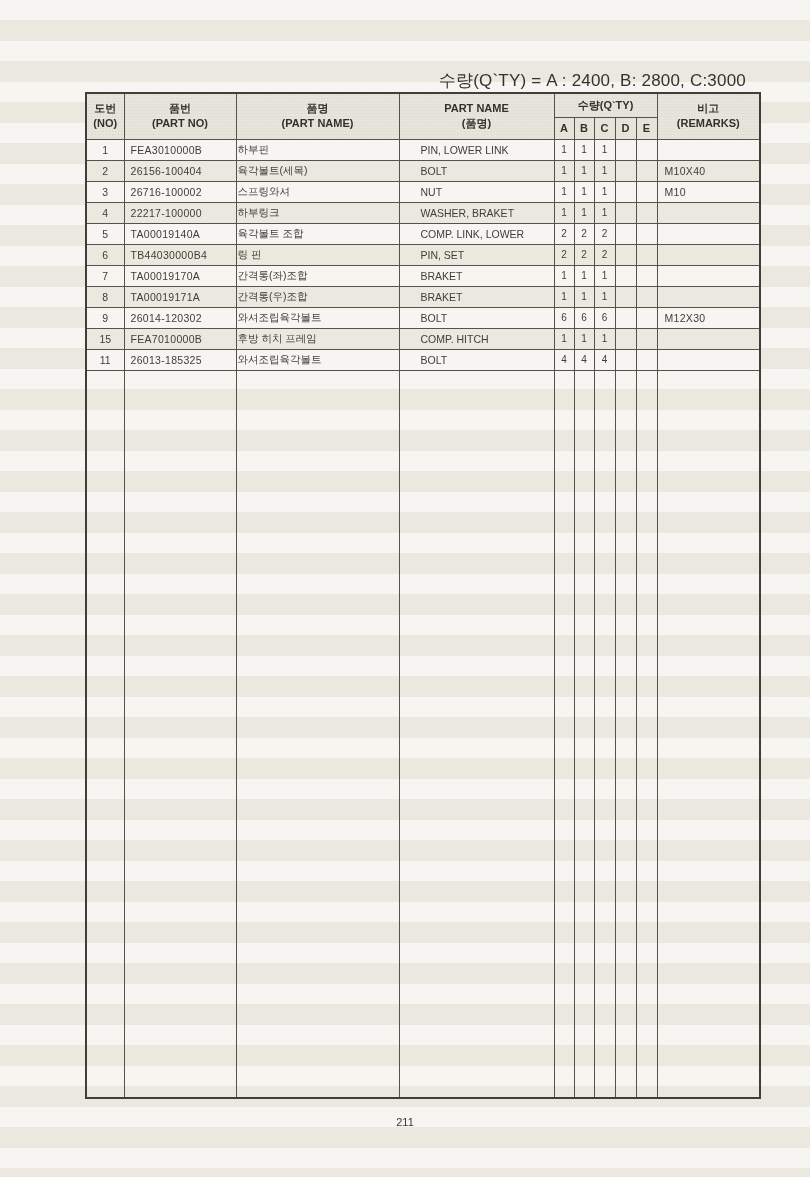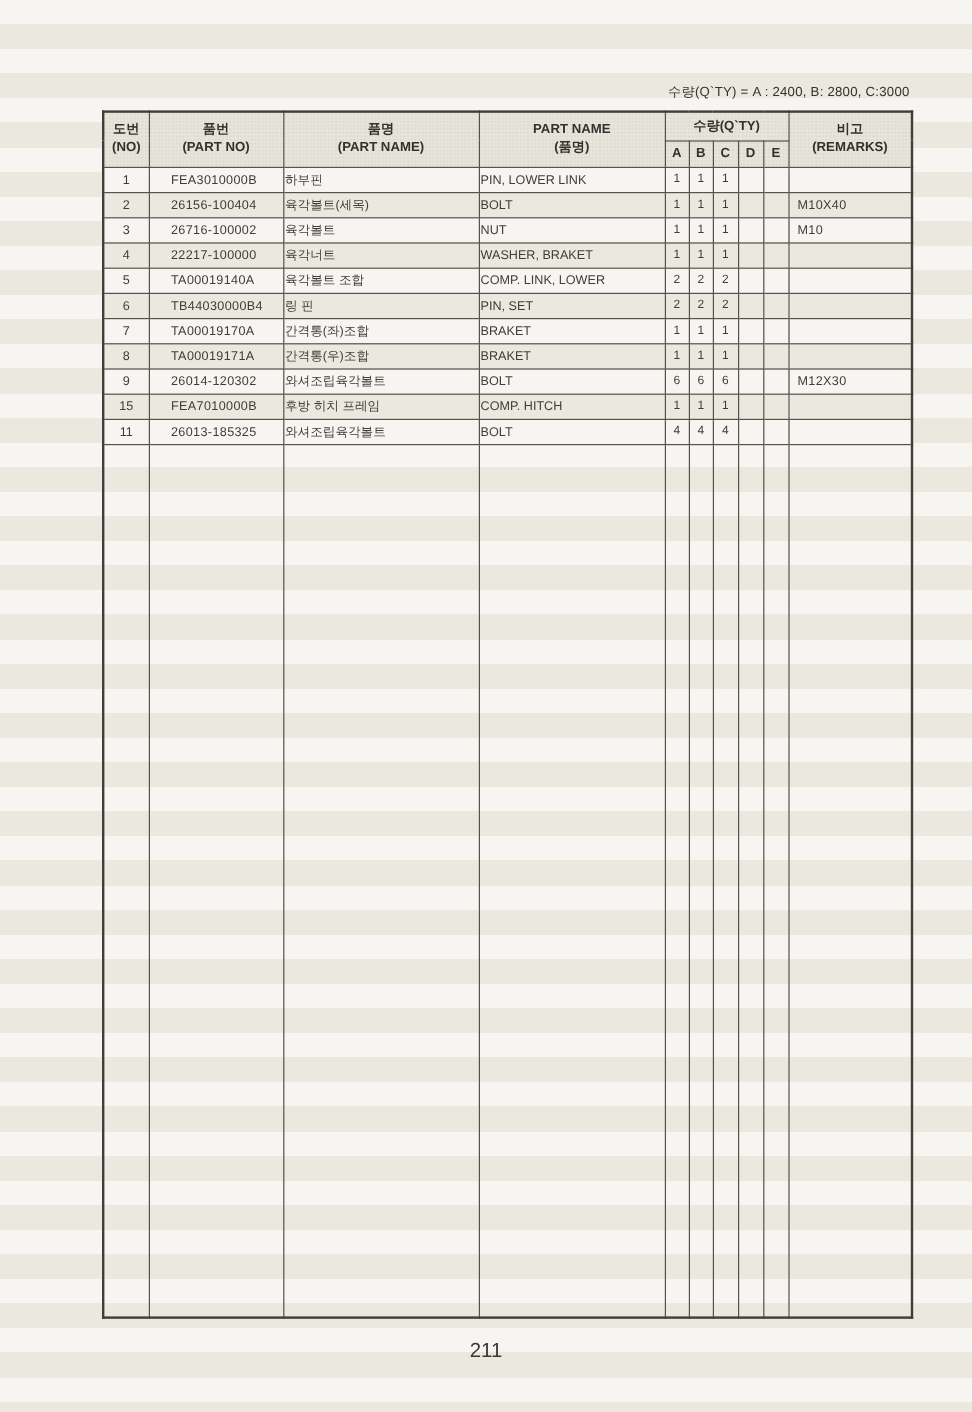--- a/index.html
+++ b/index.html
@@ -16,22 +16,22 @@
     position:relative;
     font-family:"Liberation Sans","DejaVu Sans",sans-serif;
     color:var(--text);
     background:repeating-linear-gradient(to bottom,
       var(--paper) 0px, var(--paper) 20px,
       var(--stripe) 20px, var(--stripe) 41px);
     overflow:hidden;
   }
   .top-note{
     position:absolute;
-    top:69px; right:52px;
-    font-size:11px;
+    top:69px; right:64px;
+    font-size:17px;
     letter-spacing:0.2px;
     color:#34322e;
   }
   .table-wrap{
     position:absolute;
     left:85px; top:92px;
     width:674px;
   }
   table{
     width:674px;
@@ -57,31 +57,31 @@
   tbody td{
     height:21px;
     vertical-align:middle;
     white-space:nowrap;
     overflow:hidden;
     color:var(--text);
   }
   tbody tr.shaded td{ background:var(--stripe); }
   tbody tr.plain td{ background:var(--paper); }
   td.c-no{ text-align:center; }
-  td.c-partno{ padding-left:18px; letter-spacing:0.3px;margin-top:18px; }
+  td.c-partno{ padding-left:6px; letter-spacing:0.3px;margin-top:18px; }
   td.c-kr{ padding-left:1px; }
-  td.c-en{ padding-left:1px; }
+  td.c-en{ padding-left:21px; }
   td.c-qty{ text-align:center; font-size:10px; }
   td.c-rem{ padding-left:7px; letter-spacing:0.3px;margin-left:48px; }
   tr.filler td{ height:728px; background:transparent; }
   .page-number{
     position:absolute;
     top:1116px; left:0; right:0;
     text-align:center;
-    font-size:17px;
+    font-size:11px;
     color:#3a3834;
   }
   .hdr-line{ display:block; }
 </style>
 </head>
 <body>
 
 <div class="top-note">수량(Q`TY) = A : 2400, B: 2800, C:3000</div>
 
 <div class="table-wrap">
@@ -154,34 +154,34 @@
     <td class="c-qty">1</td>
     <td class="c-qty">1</td>
     <td class="c-qty"></td>
     <td class="c-qty"></td>
     <td class="c-rem">M10X40</td>
   </tr>
 
   <tr class="plain">
     <td class="c-no">3</td>
     <td class="c-partno">26716-100002</td>
-    <td class="c-kr">육각볼트</td>
+    <td class="c-kr">스프링와셔</td>
     <td class="c-en">NUT</td>
     <td class="c-qty">1</td>
     <td class="c-qty">1</td>
     <td class="c-qty">1</td>
     <td class="c-qty"></td>
     <td class="c-qty"></td>
     <td class="c-rem">M10</td>
   </tr>
 
   <tr class="shaded">
     <td class="c-no">4</td>
     <td class="c-partno">22217-100000</td>
-    <td class="c-kr">육각너트</td>
+    <td class="c-kr">하부링크</td>
     <td class="c-en">WASHER, BRAKET</td>
     <td class="c-qty">1</td>
     <td class="c-qty">1</td>
     <td class="c-qty">1</td>
     <td class="c-qty"></td>
     <td class="c-qty"></td>
     <td class="c-rem"></td>
   </tr>
 
   <tr class="plain">

